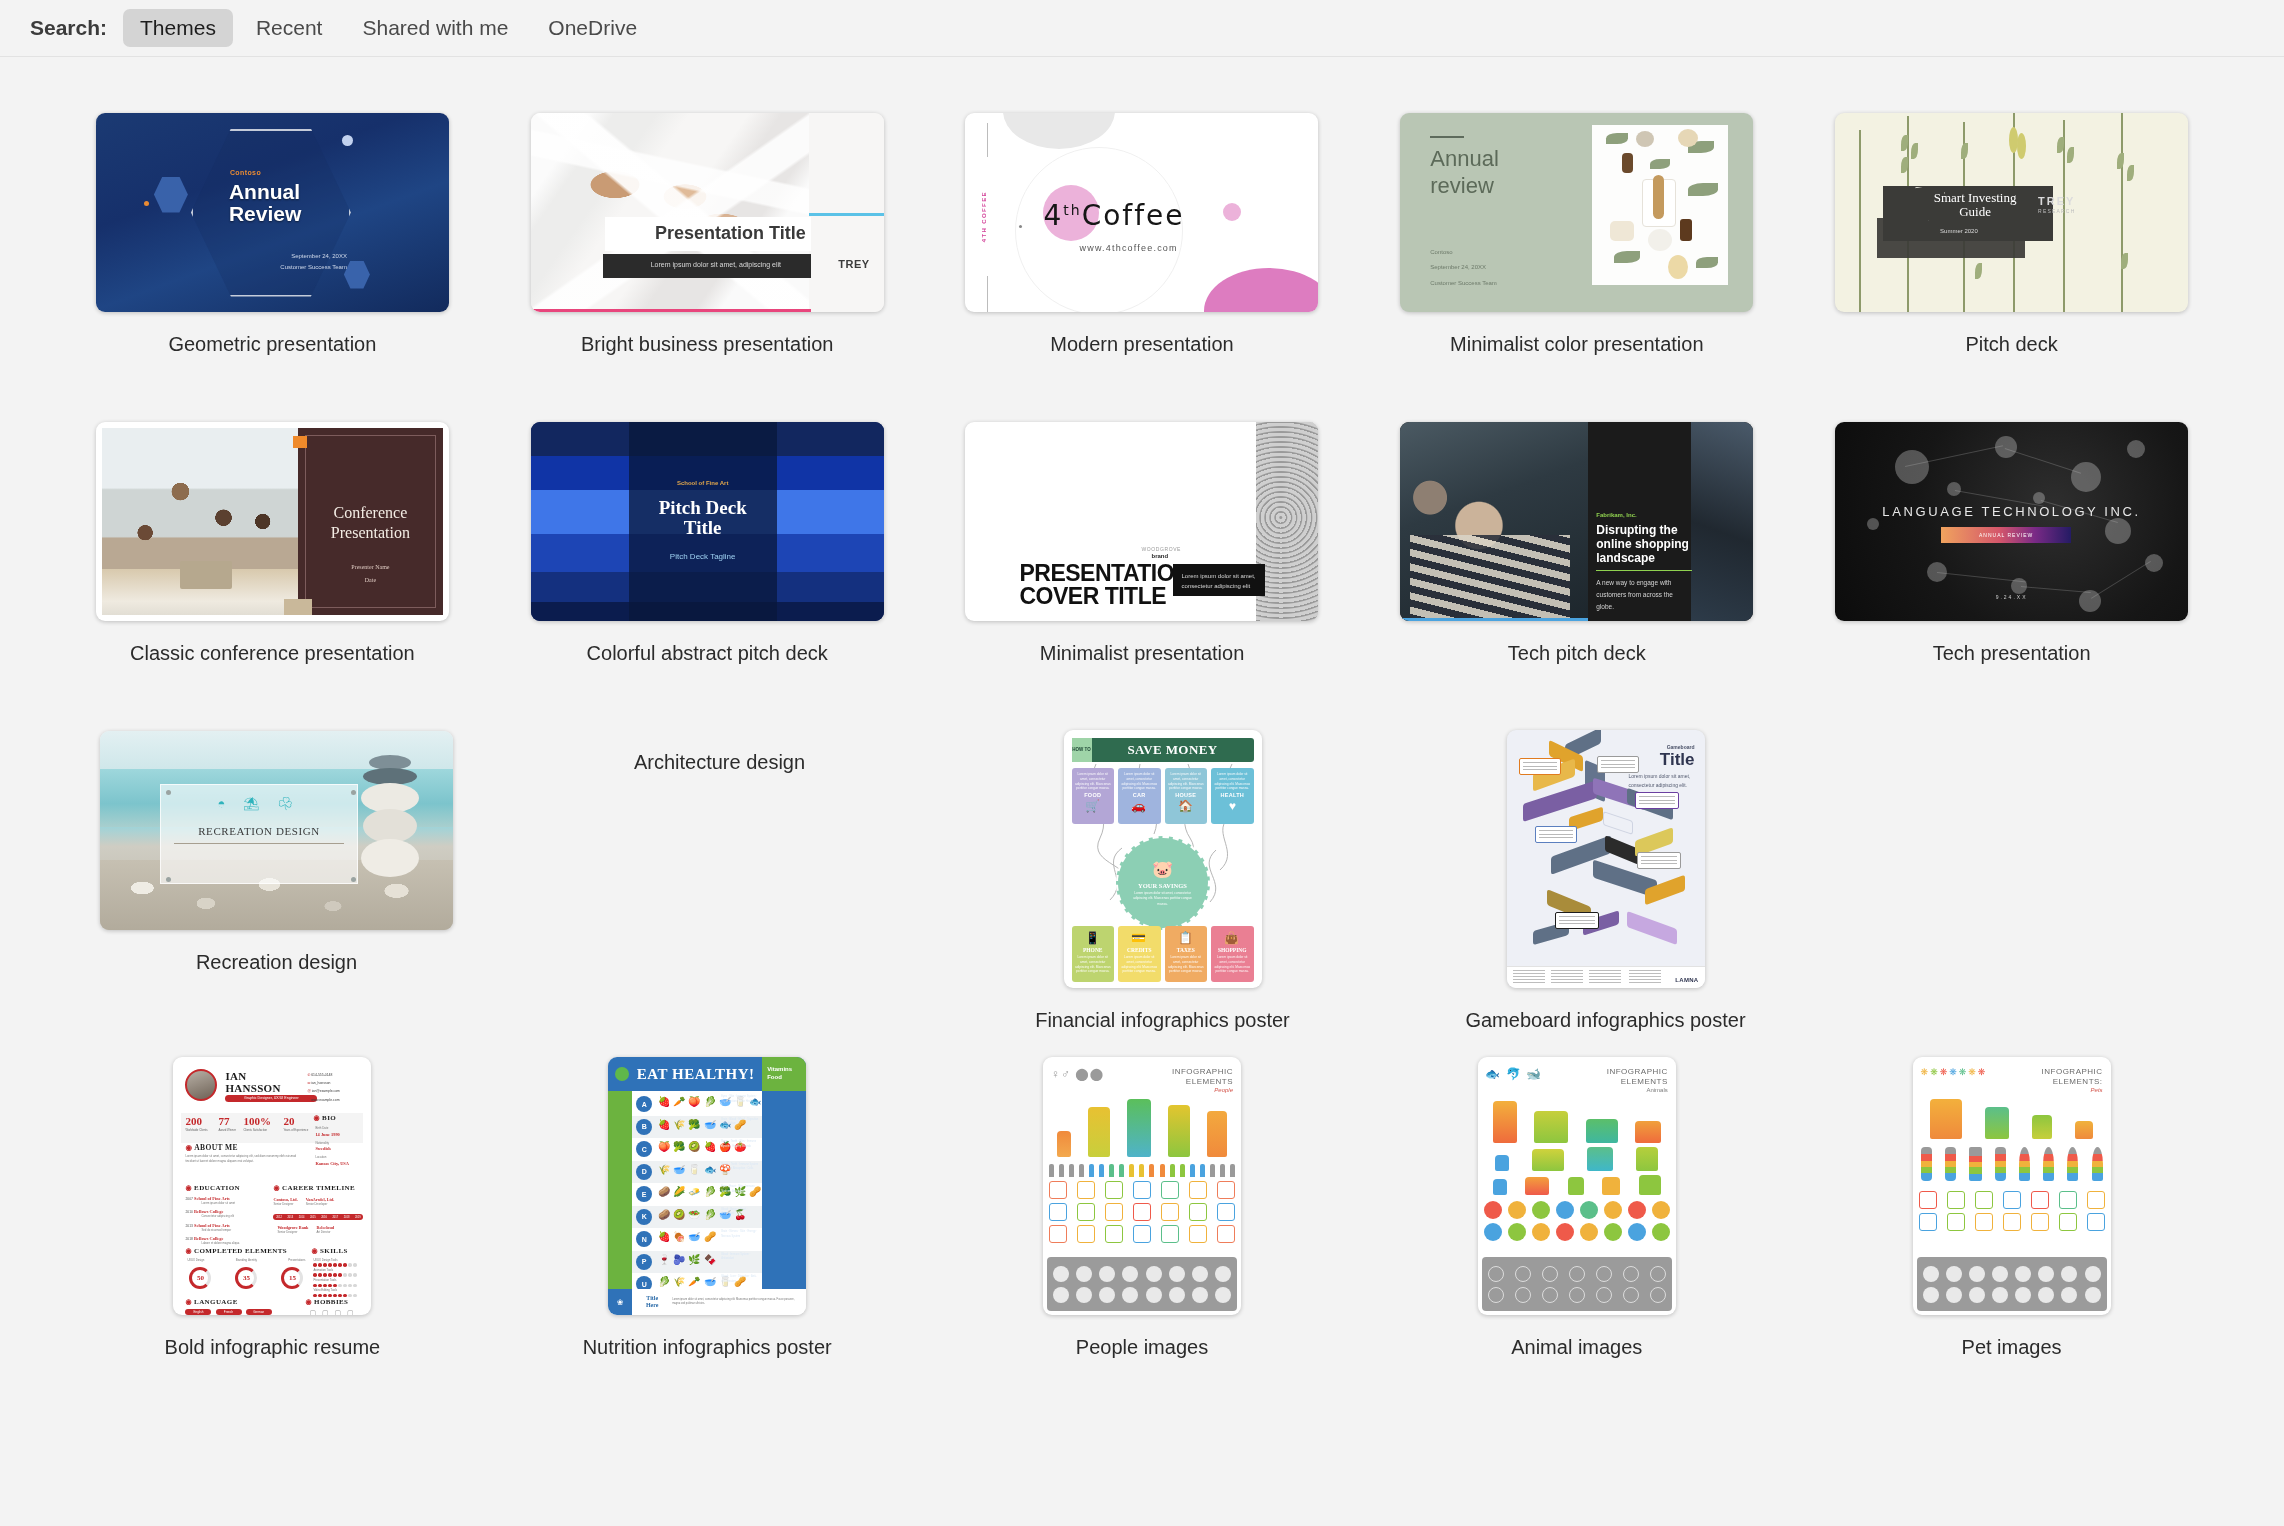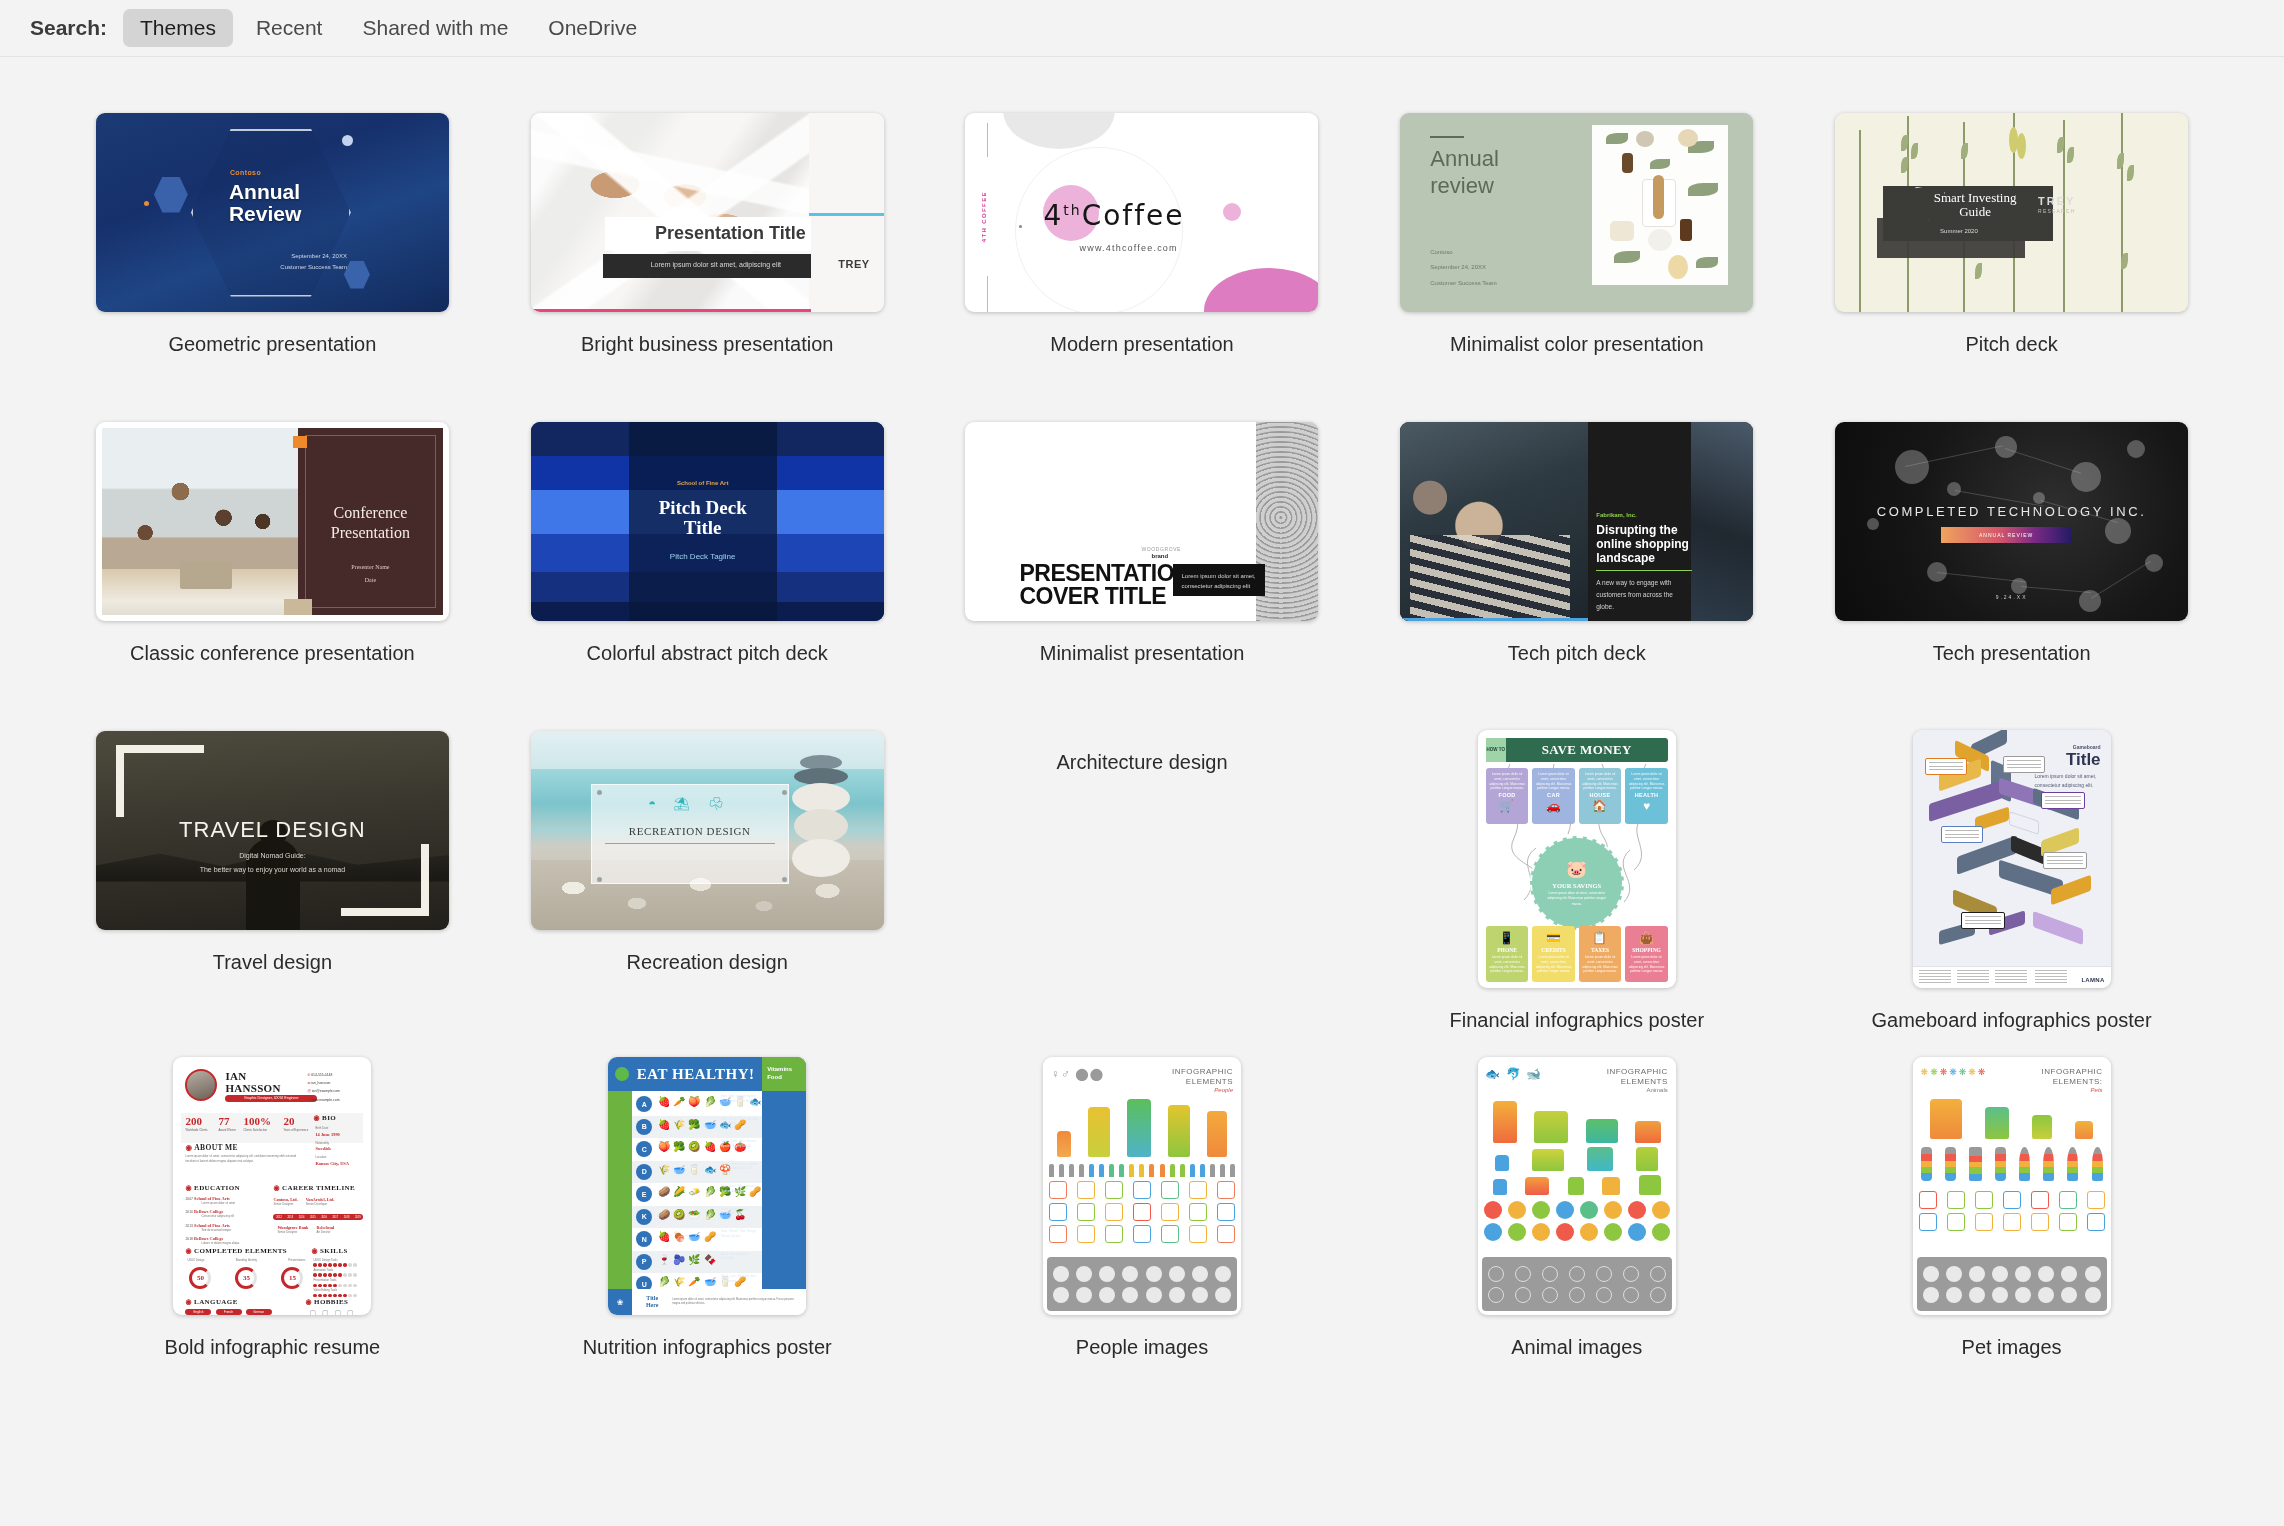--- a/index.html
+++ b/index.html
@@ -656,48 +656,32 @@
           <div class="node" style="left:244px;top:168px;width:22px;height:22px;"></div>
           <div class="node" style="left:310px;top:132px;width:18px;height:18px;"></div>
           <div class="node" style="left:32px;top:96px;width:12px;height:12px;"></div>
           <div class="line" style="left:70px;top:44px;width:100px;transform:rotate(-12deg);"></div>
           <div class="line" style="left:170px;top:26px;width:80px;transform:rotate(18deg);"></div>
           <div class="line" style="left:120px;top:68px;width:90px;transform:rotate(10deg);"></div>
           <div class="line" style="left:206px;top:78px;width:80px;transform:rotate(16deg);"></div>
           <div class="line" style="left:102px;top:150px;width:90px;transform:rotate(6deg);"></div>
           <div class="line" style="left:186px;top:164px;width:70px;transform:rotate(5deg);"></div>
           <div class="line" style="left:256px;top:176px;width:70px;transform:rotate(-32deg);"></div>
-          <div class="ttl">COMPLETED TECHNOLOGY INC.</div>
+          <div class="ttl">LANGUAGE TECHNOLOGY INC.</div>
           <div class="bar"></div>
           <div class="barlbl">ANNUAL REVIEW</div>
           <div class="date">9.24.XX</div>
         </div>
       </div>
       <div class="caption">Tech presentation</div>
     </div>
   </div>
 
   <div class="row" style="margin-top:62px;">
 
-    <div class="cell">
-      <div class="thumb-wrap">
-        <div class="slide wide travel">
-          <div class="mtn"></div>
-          <div class="sil"></div>
-          <div class="brkTL"></div>
-          <div class="brkBR"></div>
-          <div class="ttl">TRAVEL DESIGN</div>
-          <div class="sub">
-            <div>Digital Nomad Guide:</div>
-            <div>The better way to enjoy your world as a nomad</div>
-          </div>
-        </div>
-      </div>
-      <div class="caption">Travel design</div>
-    </div>
 
     <div class="cell">
       <div class="thumb-wrap">
         <div class="slide wide recreation">
           <div class="sea"></div>
           <div class="pebbles"></div>
           <div class="plaque"></div>
           <div class="scr" style="left:66px;top:59px;"></div>
           <div class="scr" style="left:251px;top:59px;"></div>
           <div class="scr" style="left:66px;top:146px;"></div>

